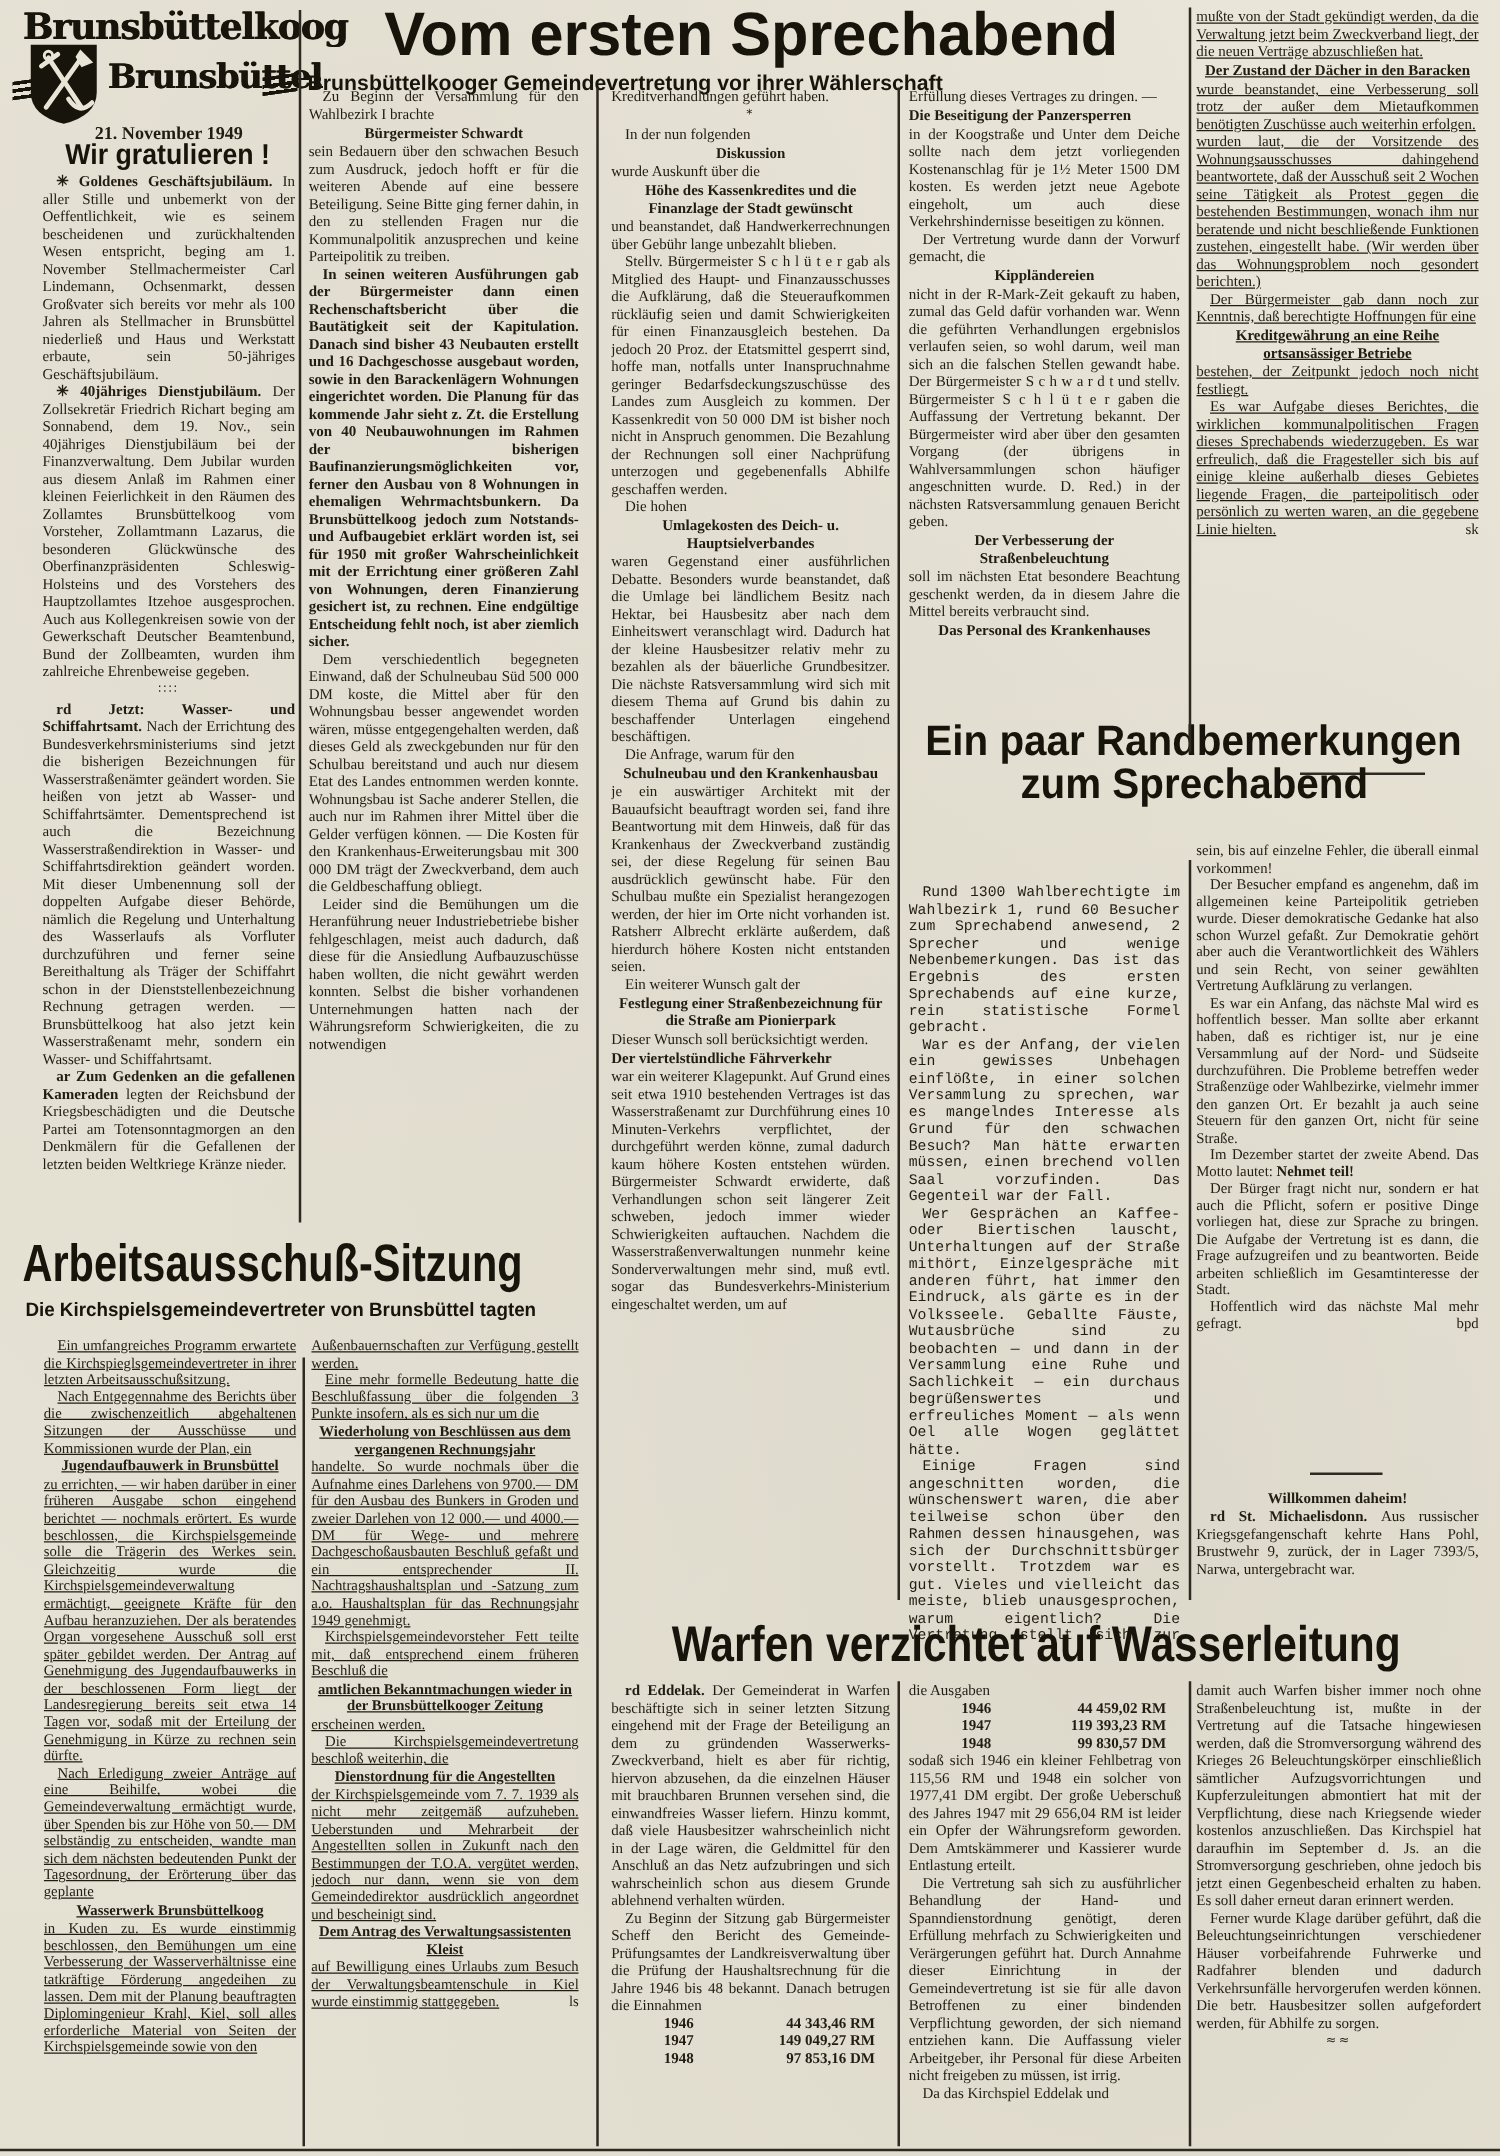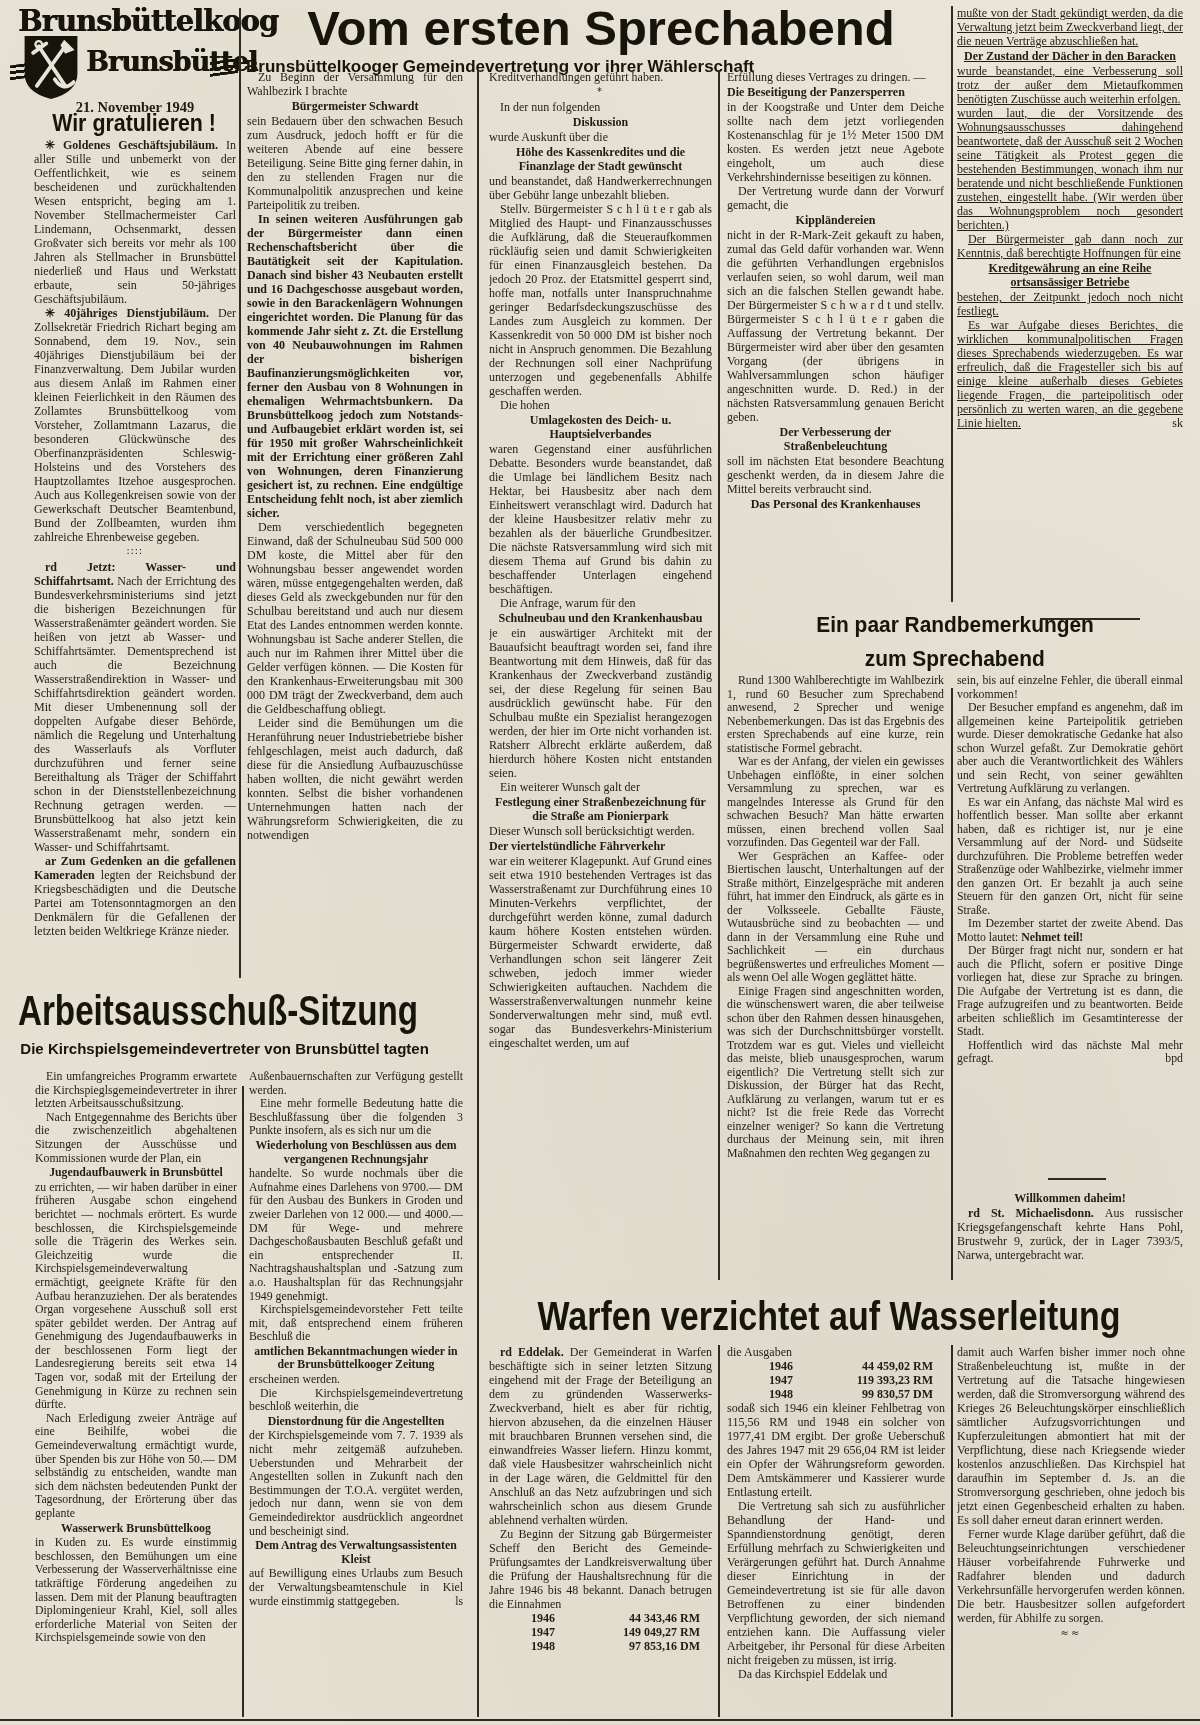--- a/index.html
+++ b/index.html
@@ -32,21 +32,21 @@
             font-size:29px;letter-spacing:-1px;color:#17140c;text-shadow:.6px 0 #17140c;white-space:nowrap;}
   .mh-line2{position:absolute;left:72px;top:40px;font-family:"DejaVu Serif",serif;font-weight:bold;
             font-size:27px;letter-spacing:-1px;color:#17140c;text-shadow:.6px 0 #17140c;white-space:nowrap;}
   #shield{position:absolute;left:8px;top:28px;}
   .wing{position:absolute;height:15px;background:repeating-linear-gradient(to bottom,#17140c 0 3px,transparent 3px 6px);}
   #wing-l{left:-4px;top:58px;width:20px;transform:skewY(-8deg);}
   #wing-r{left:196px;top:54px;width:28px;transform:skewY(-8deg);}
   #date-line{position:absolute;left:34px;top:99px;width:202px;text-align:center;font-weight:bold;
              font-size:14.5px;font-family:"Liberation Serif",serif;}
   
-  .arb-col{font-size:11.8px;line-height:13.6px;}
+  .arb-col{font-size:11.8px;line-height:13.6px;text-decoration:underline;}
   .rb-col{font-size:11.8px;line-height:13.5px;}
 </style>
 </head>
 <body>
 
 <div id="page">
 
   <div id="masthead">
     <div class="mh-line1">Brunsbüttelkoog</div>
     <svg id="shield" width="58" height="66" viewBox="0 0 60 70">
@@ -127,25 +127,25 @@
       <p class="bh">Der Zustand der Dächer in den Baracken</p>
       <p class="para cont">wurde beanstandet, eine Verbesserung soll trotz der außer dem Mietaufkommen benötigten Zuschüsse auch weiterhin erfolgen.</p>
       <p class="para cont">wurden laut, die der Vorsitzende des Wohnungsausschusses dahingehend beantwortete, daß der Ausschuß seit 2 Wochen seine Tätigkeit als Protest gegen die bestehenden Bestimmungen, wonach ihm nur beratende und nicht beschließende Funktionen zustehen, eingestellt habe. (Wir werden über das Wohnungsproblem noch gesondert berichten.)</p>
       <p class="para">Der Bürgermeister gab dann noch zur Kenntnis, daß berechtigte Hoffnungen für eine</p>
       <p class="bh">Kreditgewährung an eine Reihe ortsansässiger Betriebe</p>
       <p class="para cont">bestehen, der Zeitpunkt jedoch noch nicht festliegt.</p>
       <p class="para">Es war Aufgabe dieses Berichtes, die wirklichen kommunalpolitischen Fragen dieses Sprechabends wiederzugeben. Es war erfreulich, daß die Fragesteller sich bis auf einige kleine außerhalb dieses Gebietes liegende Fragen, die parteipolitisch oder persönlich zu werten waren, an die gegebene Linie hielten.<span class="sig-inline">sk</span></p>
     </div>
 
   <div class="hrule" style="left:1040px;top:618px;width:100px;"></div>
-  <div class="headline" style="left:726px;top:608px;width:458px;font-size:22px;line-height:34px;">
+  <div class="headline" style="left:726px;top:576px;width:458px;font-size:34px;line-height:34px;">
     <span class="hl-inner" style="transform:scaleX(.95);">Ein paar Randbemerkungen</span><br>
     <span class="hl-inner" style="transform:scaleX(.95);">zum Sprechabend</span>
   </div>
-  <div class="col rb-col" style="left:727px;top:674px;width:217px;height:604px;">
+  <div class="col rb-col" style="left:727px;top:708px;width:217px;height:604px;font-family:Liberation Mono, monospace;">
       <p class="para">Rund 1300 Wahlberechtigte im Wahlbezirk 1, rund 60 Besucher zum Sprechabend anwesend, 2 Sprecher und wenige Nebenbemerkungen. Das ist das Ergebnis des ersten Sprechabends auf eine kurze, rein statistische Formel gebracht.</p>
       <p class="para">War es der Anfang, der vielen ein gewisses Unbehagen einflößte, in einer solchen Versammlung zu sprechen, war es mangelndes Interesse als Grund für den schwachen Besuch? Man hätte erwarten müssen, einen brechend vollen Saal vorzufinden. Das Gegenteil war der Fall.</p>
       <p class="para">Wer Gesprächen an Kaffee- oder Biertischen lauscht, Unterhaltungen auf der Straße mithört, Einzelgespräche mit anderen führt, hat immer den Eindruck, als gärte es in der Volksseele. Geballte Fäuste, Wutausbrüche sind zu beobachten — und dann in der Versammlung eine Ruhe und Sachlichkeit — ein durchaus begrüßenswertes und erfreuliches Moment — als wenn Oel alle Wogen geglättet hätte.</p>
       <p class="para">Einige Fragen sind angeschnitten worden, die wünschenswert waren, die aber teilweise schon über den Rahmen dessen hinausgehen, was sich der Durchschnittsbürger vorstellt. Trotzdem war es gut. Vieles und vielleicht das meiste, blieb unausgesprochen, warum eigentlich? Die Vertretung stellt sich zur Diskussion, der Bürger hat das Recht, Aufklärung zu verlangen, warum tut er es nicht? Ist die freie Rede das Vorrecht einzelner weniger? So kann die Vertretung durchaus der Meinung sein, mit ihren Maßnahmen den rechten Weg gegangen zu</p>
     </div>
   <div class="col rb-col" style="left:957px;top:674px;width:226px;height:496px;">
       <p class="para cont">sein, bis auf einzelne Fehler, die überall einmal vorkommen!</p>
       <p class="para">Der Besucher empfand es angenehm, daß im allgemeinen keine Parteipolitik getrieben wurde. Dieser demokratische Gedanke hat also schon Wurzel gefaßt. Zur Demokratie gehört aber auch die Verantwortlichkeit des Wählers und sein Recht, von seiner gewählten Vertretung Aufklärung zu verlangen.</p>
       <p class="para">Es war ein Anfang, das nächste Mal wird es hoffentlich besser. Man sollte aber erkannt haben, daß es richtiger ist, nur je eine Versammlung auf der Nord- und Südseite durchzuführen. Die Probleme betreffen weder Straßenzüge oder Wahlbezirke, vielmehr immer den ganzen Ort. Er bezahlt ja auch seine Steuern für den ganzen Ort, nicht für seine Straße.</p>
       <p class="para">Im Dezember startet der zweite Abend. Das Motto lautet:<strong> Nehmet teil!</strong></p>

